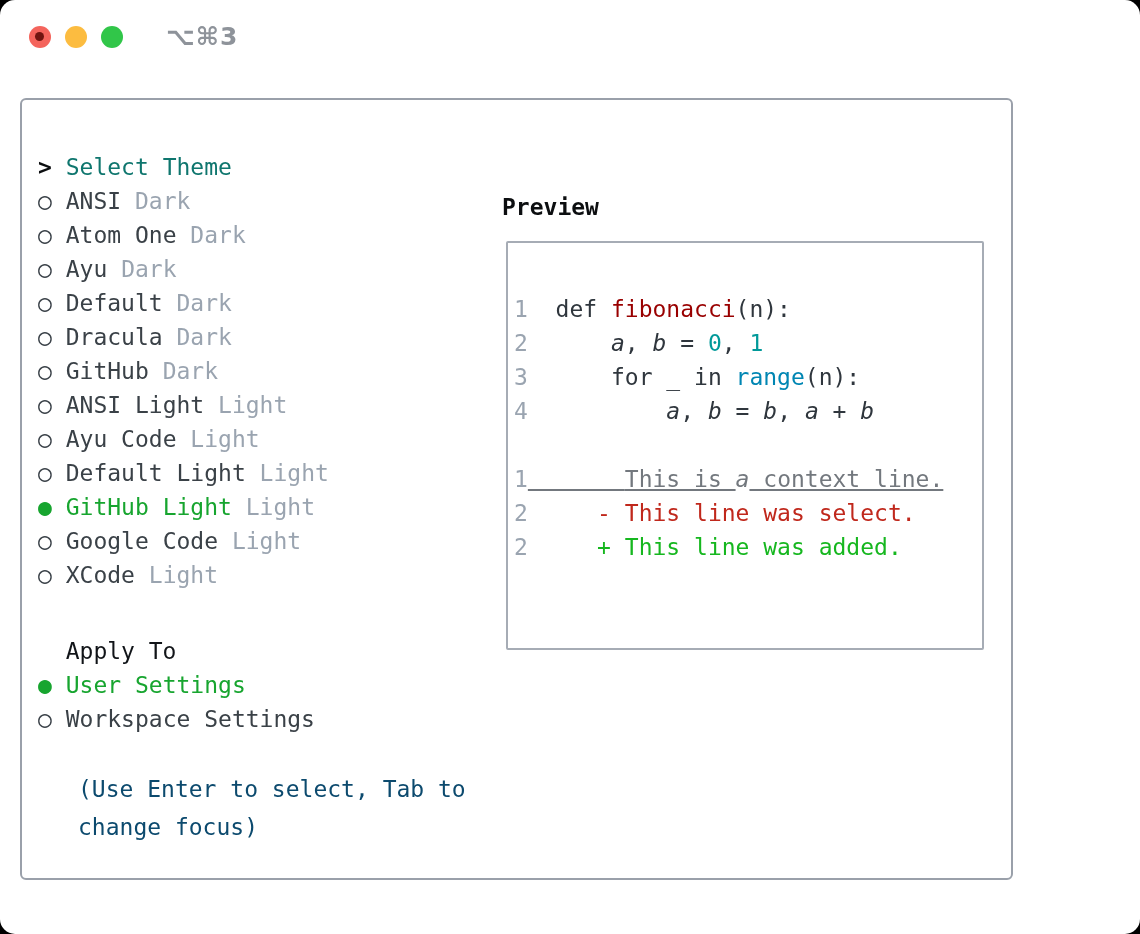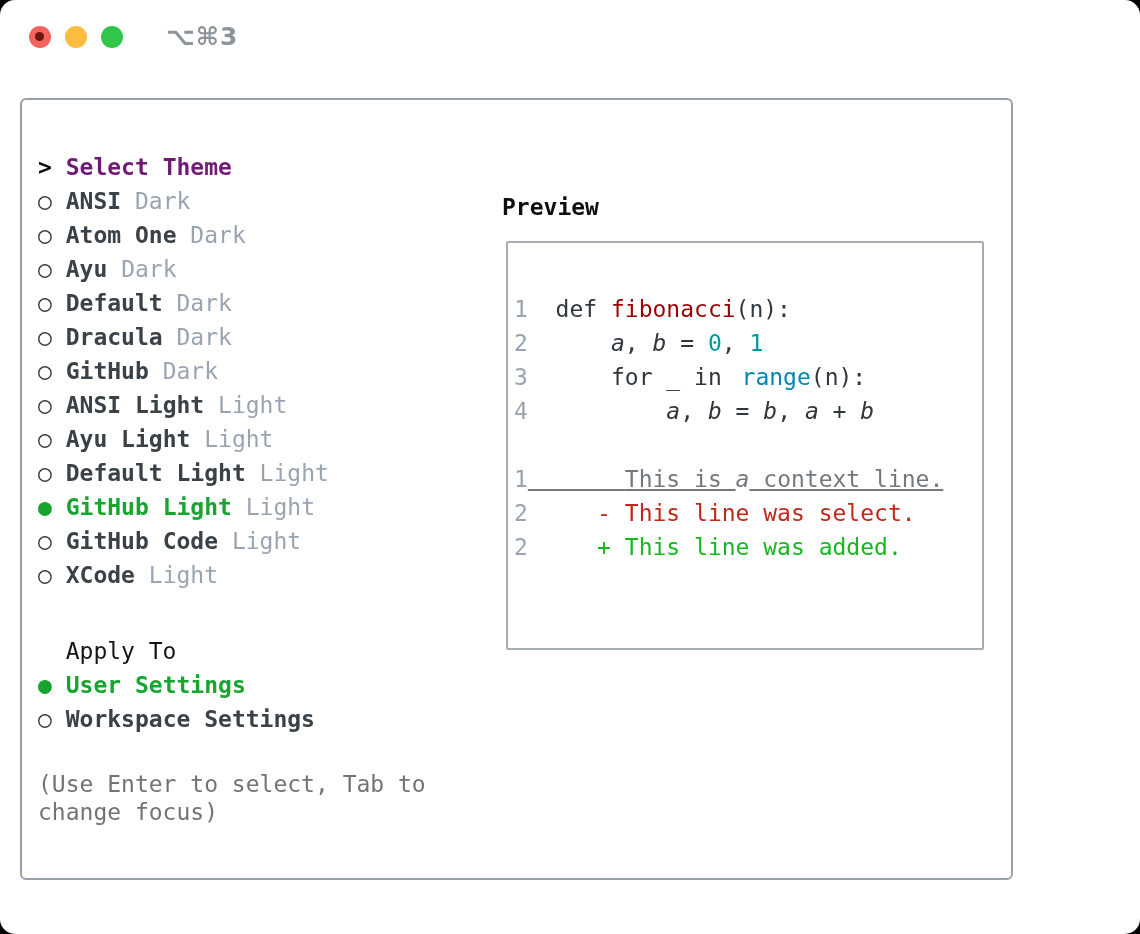--- a/index.html
+++ b/index.html
@@ -34,47 +34,47 @@
     border-radius:6px;
     display:flex;
     padding:50px 0 0 16px;
     font-size:23px;line-height:34px;
     color:#3a4147;
   }
   .left-col{width:464px;flex:0 0 464px;}
   .right-col{flex:1;}
   .row,.hline{white-space:pre;height:34px;}
   .blank{height:34px;}
-  .hdr{font-weight:bold;color:#701a75;text-align:right;}
+  .hdr{font-weight:normal;color:#0f766e;text-align:right;}
   .prefix{font-weight:bold;color:#0c0e10;}
   .marker{color:#3c434a;}
   .marker.sel{color:#17a52f;}
-  .iname{color:#3a4147;font-weight:bold;}
+  .iname{color:#3a4147;}
   .iname.sel{color:#17a52f;}
   .suffix{color:#9aa4b0;}
   .subhdr{color:#111418;padding-left:2ch;margin-top:8px;}
-  .help{margin-top:34px;color:#737373;line-height:28px;width:440px;}
+  .help{margin-top:34px;color:#0c4a6e;line-height:38px;width:440px;margin-left:40px;}
   
   .preview-title{height:34px;font-weight:bold;color:#0c0e10;white-space:pre;margin-top:40px;}
   .preview-box{
     box-sizing:border-box;
     margin-top:17px;margin-left:4px;
     width:478px;height:409px;
     border:2px solid #a6acb5;
     border-radius:2px;
     padding:49px 12px 0 6px;
     overflow:hidden;
   }
   .pline{white-space:pre;height:34px;}
   .ln{color:#9aa4b0;}
   .c-fg{color:#2f363d;}
   .c-fn{color:#990000;}
   .c-var{color:#2f363d;font-style:italic;}
   .c-num{color:#009999;}
-  .c-blt{color:#0086b3;margin-left:6px;}
+  .c-blt{color:#0086b3;}
   .c-ctx{color:#73787e;text-decoration:underline;}
   .c-ctxi{color:#73787e;font-style:italic;}
   .c-del{color:#c0281c;}
   .c-add{color:#16b71f;}
 </style>
 </head>
 <body>
 
 <div class="window">
 
@@ -95,24 +95,24 @@
       <div class="hline"><span class="prefix">&gt;</span><span> </span><span class="hdr">Select Theme</span></div>
 
       <div id="theme-list">
           <div class="row"><span class="marker">○</span><span> </span><span class="iname">ANSI</span><span> </span><span class="suffix">Dark</span></div>
           <div class="row"><span class="marker">○</span><span> </span><span class="iname">Atom One</span><span> </span><span class="suffix">Dark</span></div>
           <div class="row"><span class="marker">○</span><span> </span><span class="iname">Ayu</span><span> </span><span class="suffix">Dark</span></div>
           <div class="row"><span class="marker">○</span><span> </span><span class="iname">Default</span><span> </span><span class="suffix">Dark</span></div>
           <div class="row"><span class="marker">○</span><span> </span><span class="iname">Dracula</span><span> </span><span class="suffix">Dark</span></div>
           <div class="row"><span class="marker">○</span><span> </span><span class="iname">GitHub</span><span> </span><span class="suffix">Dark</span></div>
           <div class="row"><span class="marker">○</span><span> </span><span class="iname">ANSI Light</span><span> </span><span class="suffix">Light</span></div>
-          <div class="row"><span class="marker">○</span><span> </span><span class="iname">Ayu Light</span><span> </span><span class="suffix">Light</span></div>
+          <div class="row"><span class="marker">○</span><span> </span><span class="iname">Ayu Code</span><span> </span><span class="suffix">Light</span></div>
           <div class="row"><span class="marker">○</span><span> </span><span class="iname">Default Light</span><span> </span><span class="suffix">Light</span></div>
           <div class="row"><span class="marker sel">●</span><span> </span><span class="iname sel">GitHub Light</span><span> </span><span class="suffix">Light</span></div>
-          <div class="row"><span class="marker">○</span><span> </span><span class="iname">GitHub Code</span><span> </span><span class="suffix">Light</span></div>
+          <div class="row"><span class="marker">○</span><span> </span><span class="iname">Google Code</span><span> </span><span class="suffix">Light</span></div>
           <div class="row"><span class="marker">○</span><span> </span><span class="iname">XCode</span><span> </span><span class="suffix">Light</span></div>
         </div>
 
       <div class="blank"></div>
       <div class="hline subhdr">Apply To</div>
 
       <div id="apply-list">
           <div class="row"><span class="marker sel">●</span><span> </span><span class="iname sel">User Settings</span></div>
           <div class="row"><span class="marker">○</span><span> </span><span class="iname">Workspace Settings</span></div>
         </div>

